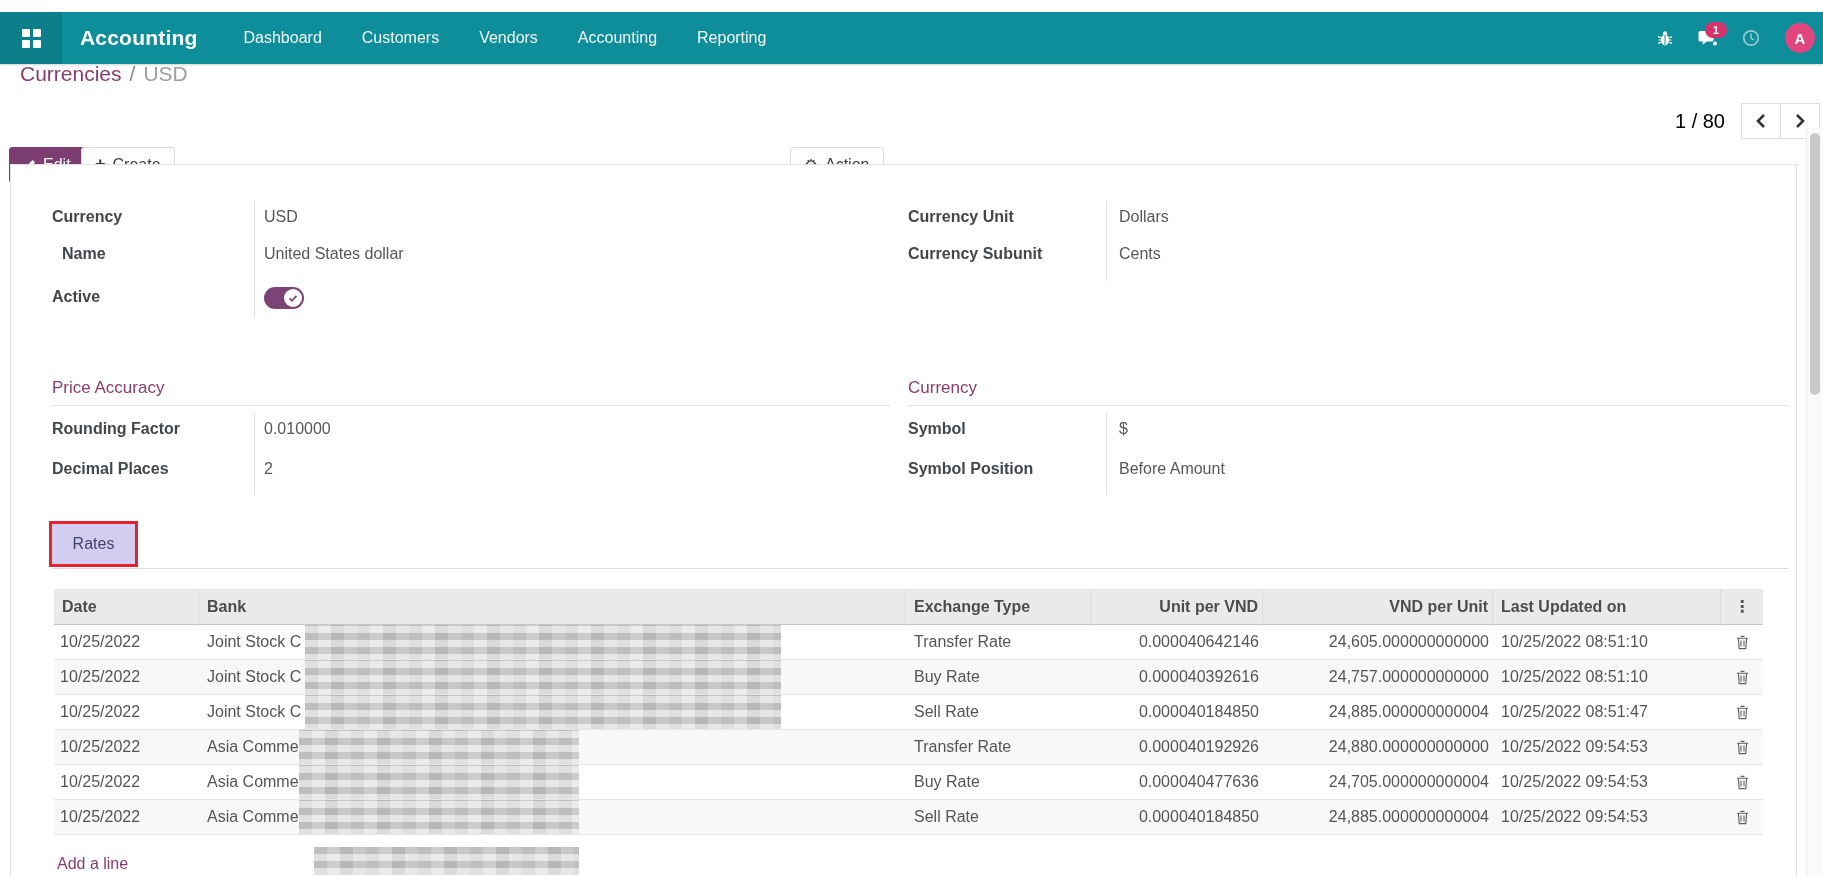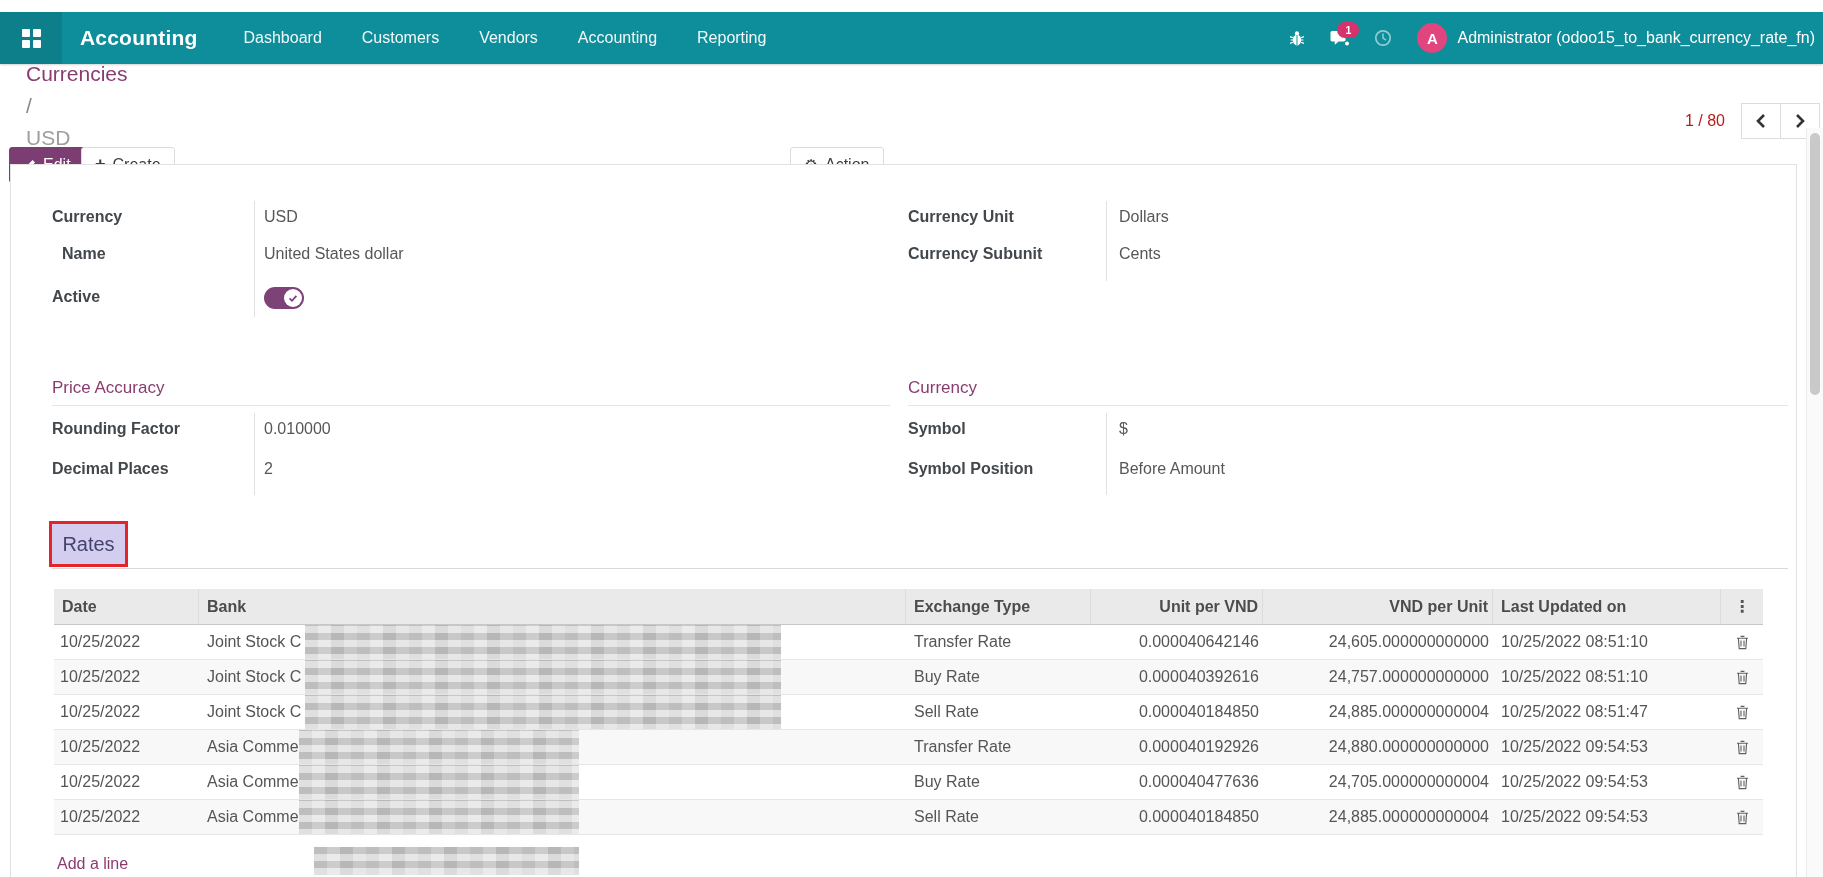--- a/index.html
+++ b/index.html
@@ -18,54 +18,54 @@
   .nav-item{color:rgba(255,255,255,.95);font-size:16px;padding:0 20px;line-height:52px;cursor:pointer;white-space:nowrap;}
   .nav-right{margin-left:auto;display:flex;align-items:center;gap:25px;padding-right:8px;}
   .nav-icon-btn{position:relative;display:flex;align-items:center;cursor:pointer;}
   .badge{position:absolute;top:-8px;right:-10px;min-width:16px;height:16px;border-radius:8px;
     background:#d6336c;color:#fff;font-size:10.5px;font-weight:700;display:flex;align-items:center;justify-content:center;padding:0 3px;}
   .user-menu{display:flex;align-items:center;gap:10px;cursor:pointer;}
   .avatar{width:30px;height:30px;border-radius:50%;background:#e0457e;color:#fff;font-size:15px;font-weight:700;
     display:flex;align-items:center;justify-content:center;}
   .user-name{color:#fff;font-size:16px;white-space:nowrap;}
   
-  .breadcrumb{position:absolute;left:26px;top:62px;font-size:21px;display:flex;gap:8px;align-items:flex-start;flex-direction:column;}
+  .breadcrumb{position:absolute;left:20px;top:62px;font-size:21px;display:flex;gap:8px;align-items:flex-start;}
   .crumb-link{color:#8a3c70;cursor:pointer;}
   .crumb-sep{color:#888;}
   .crumb-current{color:#9e9e9e;}
   .ctrl-row{position:absolute;left:0;top:103px;width:1823px;height:36px;}
   .btn{height:36px;display:inline-flex;align-items:center;justify-content:center;gap:7px;
     font-size:16px;border-radius:3px;cursor:pointer;box-sizing:border-box;padding:0 13px;margin-top:44px;}
   .btn-primary{background:#7b3d72;color:#fff;border:1px solid #7b3d72;}
   .btn-plain{background:#fff;color:#3b3b3b;border:1px solid #dcdcdc;}
   .btn-edit{position:absolute;left:9px;top:0;}
   .btn-create{position:absolute;left:81px;top:0;}
   .btn-action{position:absolute;left:790px;top:0;width:94px;}
   .plus-glyph{font-weight:700;font-size:18px;line-height:1;margin-top:-2px;}
   .gear-glyph{font-family:"DejaVu Sans",sans-serif;font-size:15px;line-height:1;}
   .pager{position:absolute;right:3px;top:0;display:flex;align-items:center;}
-  .pager-value{font-size:16px;color:#b91c1c;margin-right:16px;}
+  .pager-value{font-size:20px;color:#000000;margin-right:16px;}
   .pager-btn{width:40px;height:36px;background:#fff;border:1px solid #dcdcdc;display:flex;align-items:center;justify-content:center;cursor:pointer;box-sizing:border-box;}
   .pager-btn + .pager-btn{margin-left:-1px;}
   
   .sheet{position:absolute;left:10px;top:164px;width:1787px;height:713px;background:#fff;
     border:1px solid #e2e2e2;border-bottom:none;box-sizing:border-box;}
   .lbl{position:absolute;font-size:16px;font-weight:700;color:#42474c;line-height:24px;white-space:nowrap;}
   .val{position:absolute;font-size:16px;color:#575757;line-height:24px;white-space:nowrap;}
   .sep-v{position:absolute;width:1px;background:#e0e0e0;}
   .sect-title{position:absolute;font-size:17px;color:#8a3c70;line-height:22px;white-space:nowrap;}
   .rule{position:absolute;height:1px;background:#e4e4e4;}
   
   .toggle{position:absolute;left:253px;top:122px;width:40px;height:22px;border-radius:11px;background:#7d4377;cursor:pointer;}
   .toggle .knob{position:absolute;right:2px;top:2px;width:18px;height:18px;border-radius:50%;background:#fff;
     display:flex;align-items:center;justify-content:center;}
   
-  .tab-rates{position:absolute;left:38px;top:356px;width:79px;height:46px;background:#d3cdf0;
+  .tab-rates{position:absolute;left:38px;top:356px;width:89px;height:46px;background:#d3cdf0;
     border:3px solid #e3242b;box-sizing:border-box;display:flex;align-items:center;justify-content:center;
-    font-size:20px;color:#44436e;cursor:pointer;}
+    font-size:16px;color:#44436e;cursor:pointer;}
   .tabbar-line{position:absolute;left:41px;top:403px;width:1736px;height:1px;background:#d9d9d9;}
   
   .rates-table{position:absolute;left:43px;top:424px;width:1709px;border-collapse:separate;border-spacing:0;table-layout:fixed;font-size:16px;color:#4c4c4c;}
   .rates-table th{height:36px;background:#eaeaea;font-weight:700;text-align:left;padding:0 8px;
     border-bottom:1px solid #c7c7c7;border-right:1px solid #dcdcdc;box-sizing:border-box;white-space:nowrap;overflow:hidden;cursor:pointer;}
   .rates-table th:last-child{border-right:none;cursor:default;}
   .rates-table th.num, .rates-table td.num{text-align:right;padding-right:4px;}
   .rates-table td{height:35px;padding:0 8px;border-bottom:1px solid #e6e6e6;box-sizing:border-box;white-space:nowrap;overflow:hidden;color:#555;}
   .rates-table tr:nth-child(even) td{background:#f8f8f8;}
   .rates-table td.date{padding-left:6px;}
@@ -131,21 +131,20 @@
       <div class="badge">1</div>
     </div>
     <div class="nav-icon-btn">
       <svg width="18" height="18" viewBox="0 0 18 18">
         <circle cx="9" cy="9" r="7.2" stroke="rgba(255,255,255,.55)" stroke-width="1.7" fill="none"></circle>
         <path d="M9 4.6v4.6l3 2" stroke="rgba(255,255,255,.55)" stroke-width="1.5" fill="none"></path>
       </svg>
     </div>
     <div class="user-menu">
       <div class="avatar">A</div>
-      <div class="user-name">Administrator (odoo15_to_bank_currency_rate_fn)</div>
     </div>
   </div>
 </div>
 
 <div class="breadcrumb">
   <span class="crumb-link">Currencies</span>
   <span class="crumb-sep">/</span>
   <span class="crumb-current">USD</span>
 </div>
 

